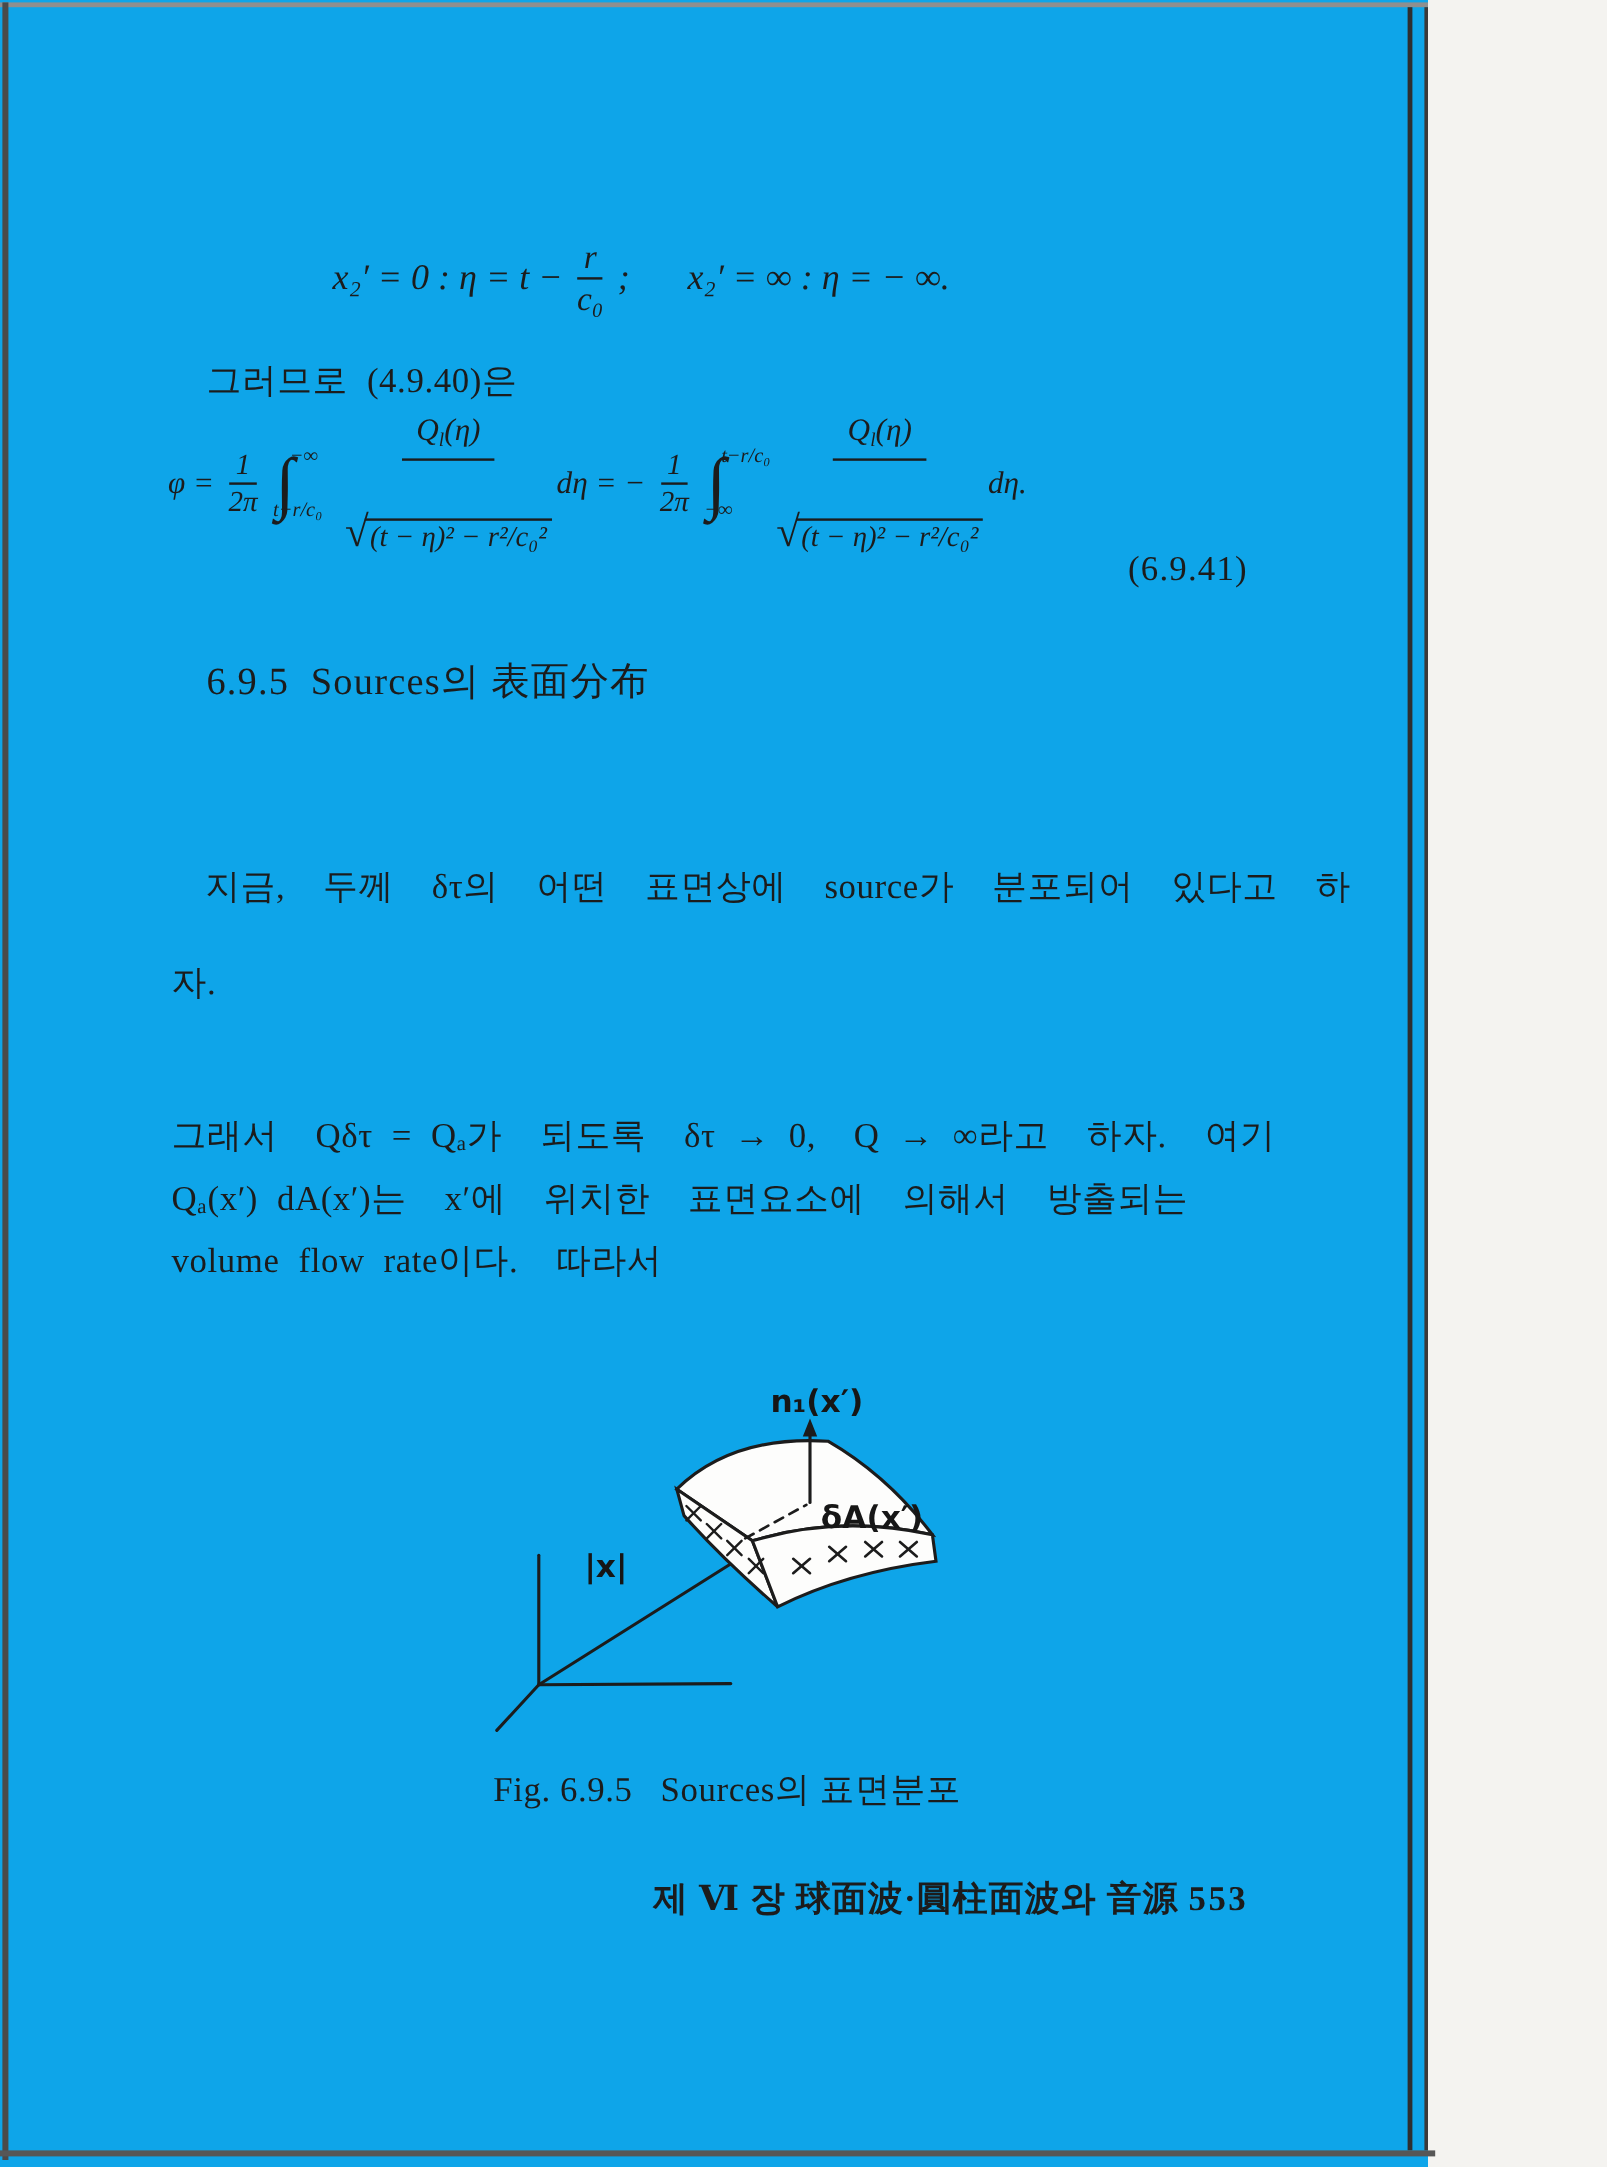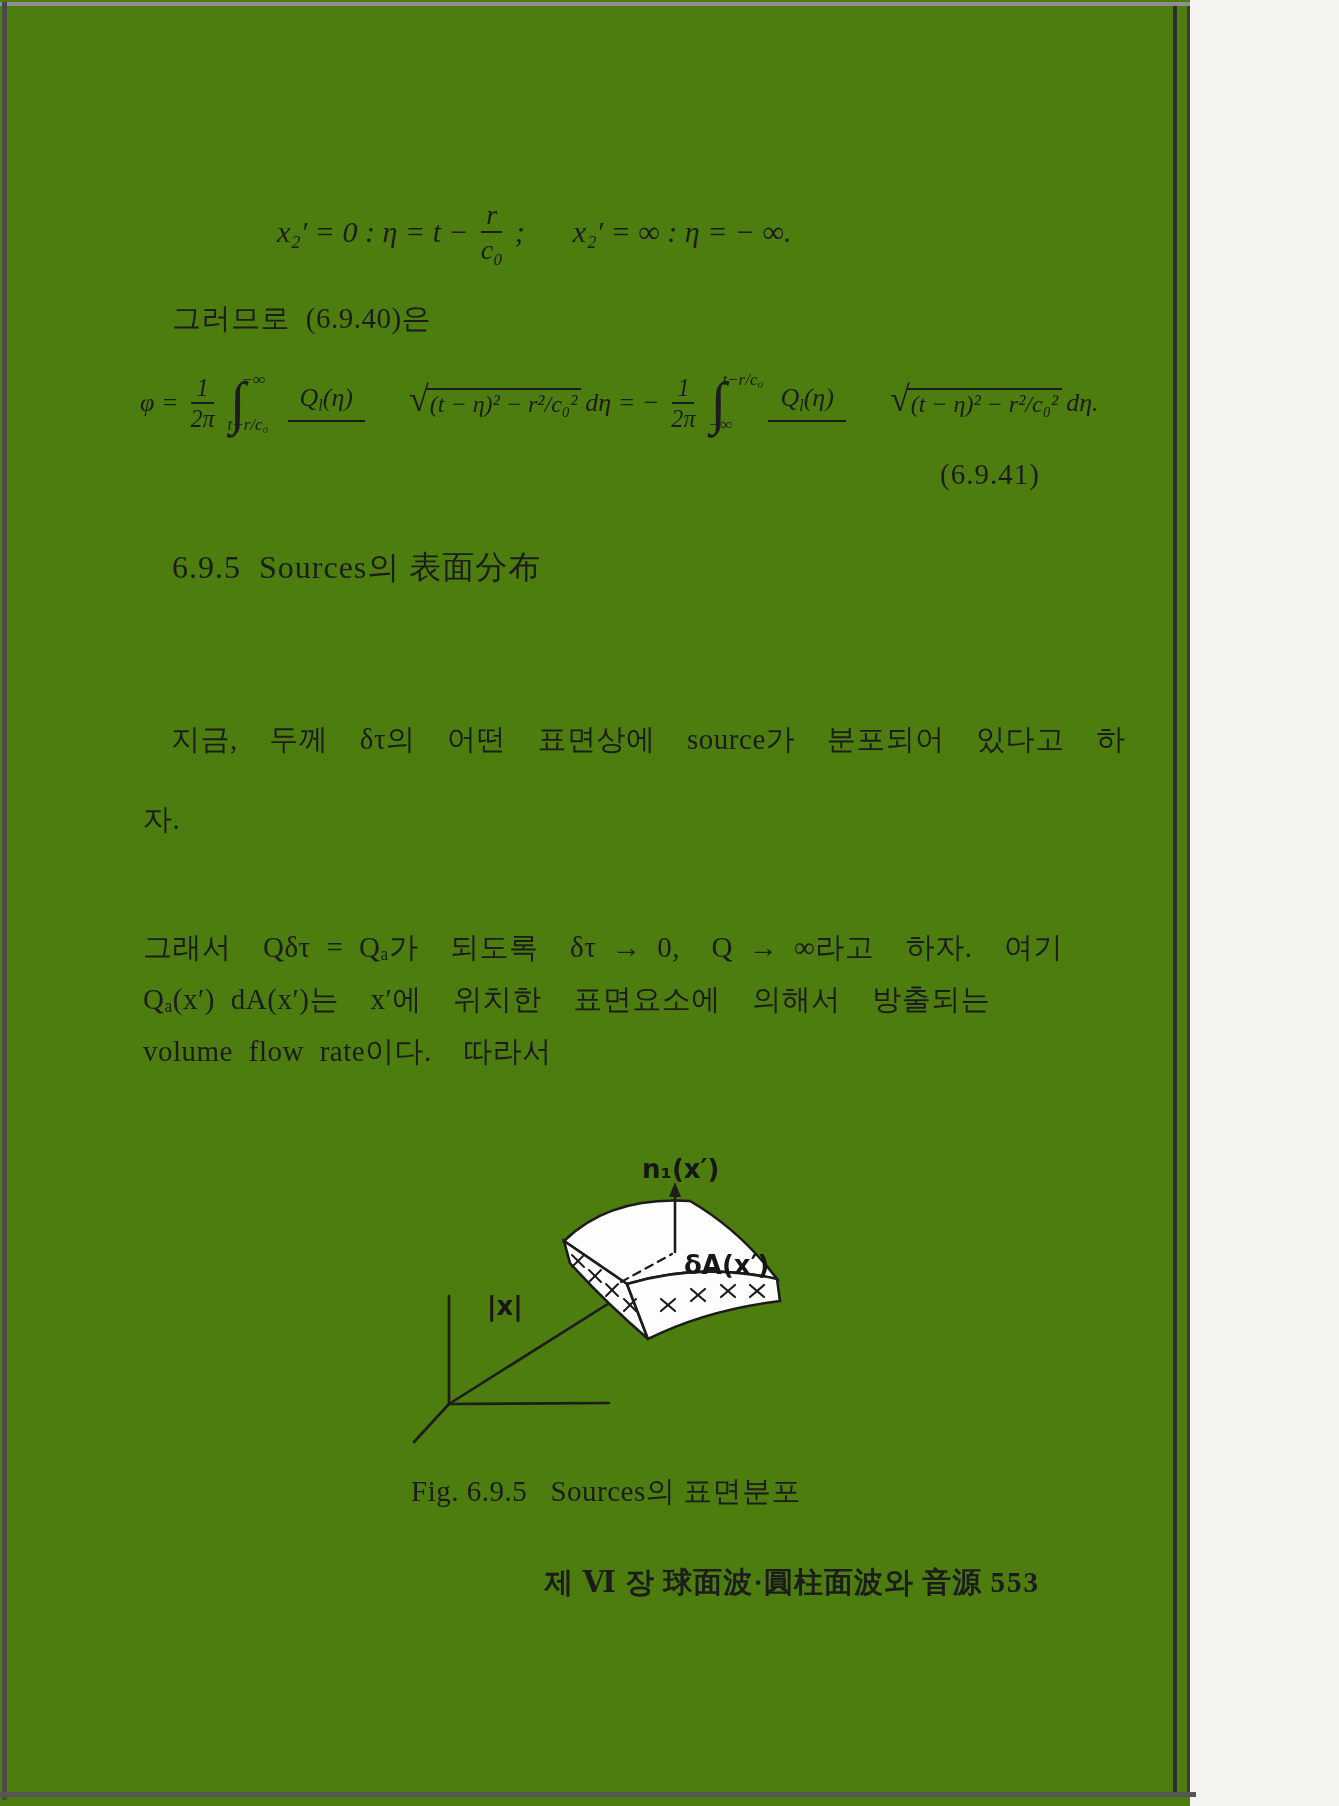--- a/index.html
+++ b/index.html
@@ -1,19 +1,19 @@
 <!DOCTYPE html>
 <html><head>
 <meta charset="utf-8">
 <style>
   html,body{margin:0;padding:0;}
   .scan{
     position:relative;
     width:1339px;height:1806px;
-    background:#4d7c0f;
+    background:#0ea5e9;
     overflow:hidden;
     font-family:"Liberation Serif","DejaVu Serif",serif;
     color:#1c1c1c;
   }
   
   .edge-top{position:absolute;top:2px;left:0;width:100%;height:4px;background:#8f8f8f;}
   .edge-left{position:absolute;top:2px;left:2px;width:5px;height:1798px;background:#4a4a4a;}
   .edge-bottom{position:absolute;top:1792px;left:0;width:1196px;height:5px;background:#565656;}
   .page-edge-outer{position:absolute;top:6px;left:1173px;width:4px;height:1786px;background:#2e2e2e;}
   .page-edge-inner{position:absolute;top:6px;left:1187px;width:3px;height:1786px;background:#3a3a3a;}
@@ -53,21 +53,21 @@
   .frac{display:inline-flex;flex-direction:column;align-items:center;margin:0 7px;line-height:1.05;font-size:0.93em;}
   .frac .num{padding:0 5px 2px;border-bottom:2.5px solid #1c1c1c;}
   .frac .den{padding:2px 5px 0;}
 
   .int{display:inline-flex;align-items:center;margin:0 1px 0 3px;}
   .int .glyph{font-size:58px;line-height:0.85;font-style:normal;}
   .int .lims{display:inline-flex;flex-direction:column;justify-content:space-between;height:68px;font-size:17px;line-height:1;margin-left:-4px;}
   .int .lsup{align-self:flex-start;margin-top:2px;}
   .int .lsub{align-self:flex-start;transform:translateX(-14px);margin-bottom:4px;}
 
-  .bfrac{display:inline-flex;flex-direction:row;align-items:flex-start;margin:0 4px;line-height:1.1;gap:44px;}
+  .bfrac{display:inline-flex;flex-direction:column;align-items:center;margin:0 4px;line-height:1.1;gap:44px;}
   .bfrac .bnum{text-align:center;border-bottom:2.5px solid #1c1c1c;padding:0 12px 5px;}
   .bfrac .bden{margin-top:4px;display:flex;justify-content:center;font-size:24px;}
   .ssub{font-size:0.62em;vertical-align:-0.3em;}
   .sqrt{display:inline-flex;align-items:flex-start;}
   .sqrt .rad{font-size:1.5em;line-height:0.9;margin-top:-0.14em;margin-right:-3px;font-style:normal;}
   .sqrt .ovl{border-top:2.5px solid #1c1c1c;padding:1px 4px 0;}
 
   
   .figure{position:absolute;left:330px;top:1130px;width:560px;height:340px;}
   .figure svg{position:absolute;left:0;top:0;}
@@ -101,21 +101,21 @@
     <span>x₂′ = 0 : η = t −</span>
     <span class="frac">
       <span class="num">r</span>
       <span class="den">c₀</span>
     </span>
     <span>;</span>
     <span class="gap"></span>
     <span>x₂′ = ∞ : η = − ∞.</span>
   </div>
 
-  <div class="line intro">그러므로 (6.9.40)은</div>
+  <div class="line intro">그러므로 (4.9.40)은</div>
 
   <div class="eq eq-main">
     <span>φ =</span>
     <span class="frac">
       <span class="num">1</span>
       <span class="den">2π</span>
     </span>
     <span class="int">
       <span class="glyph">∫</span>
       <span class="lims">

